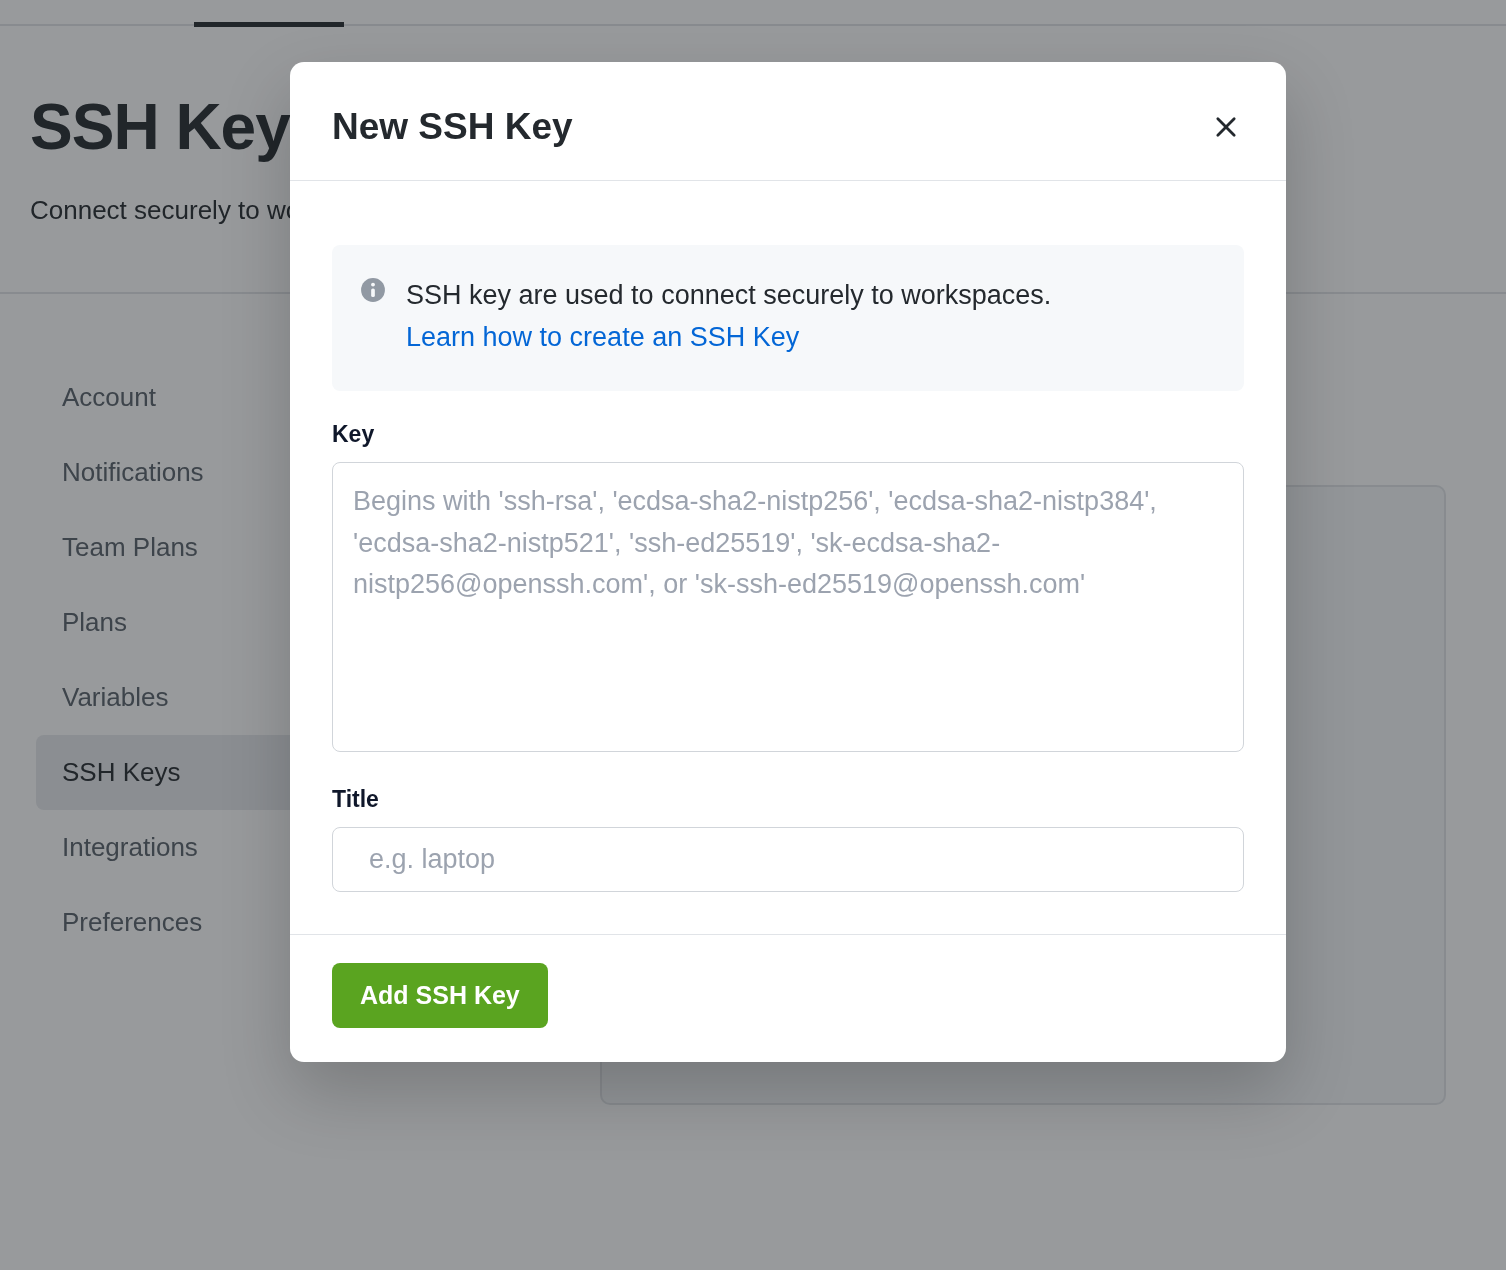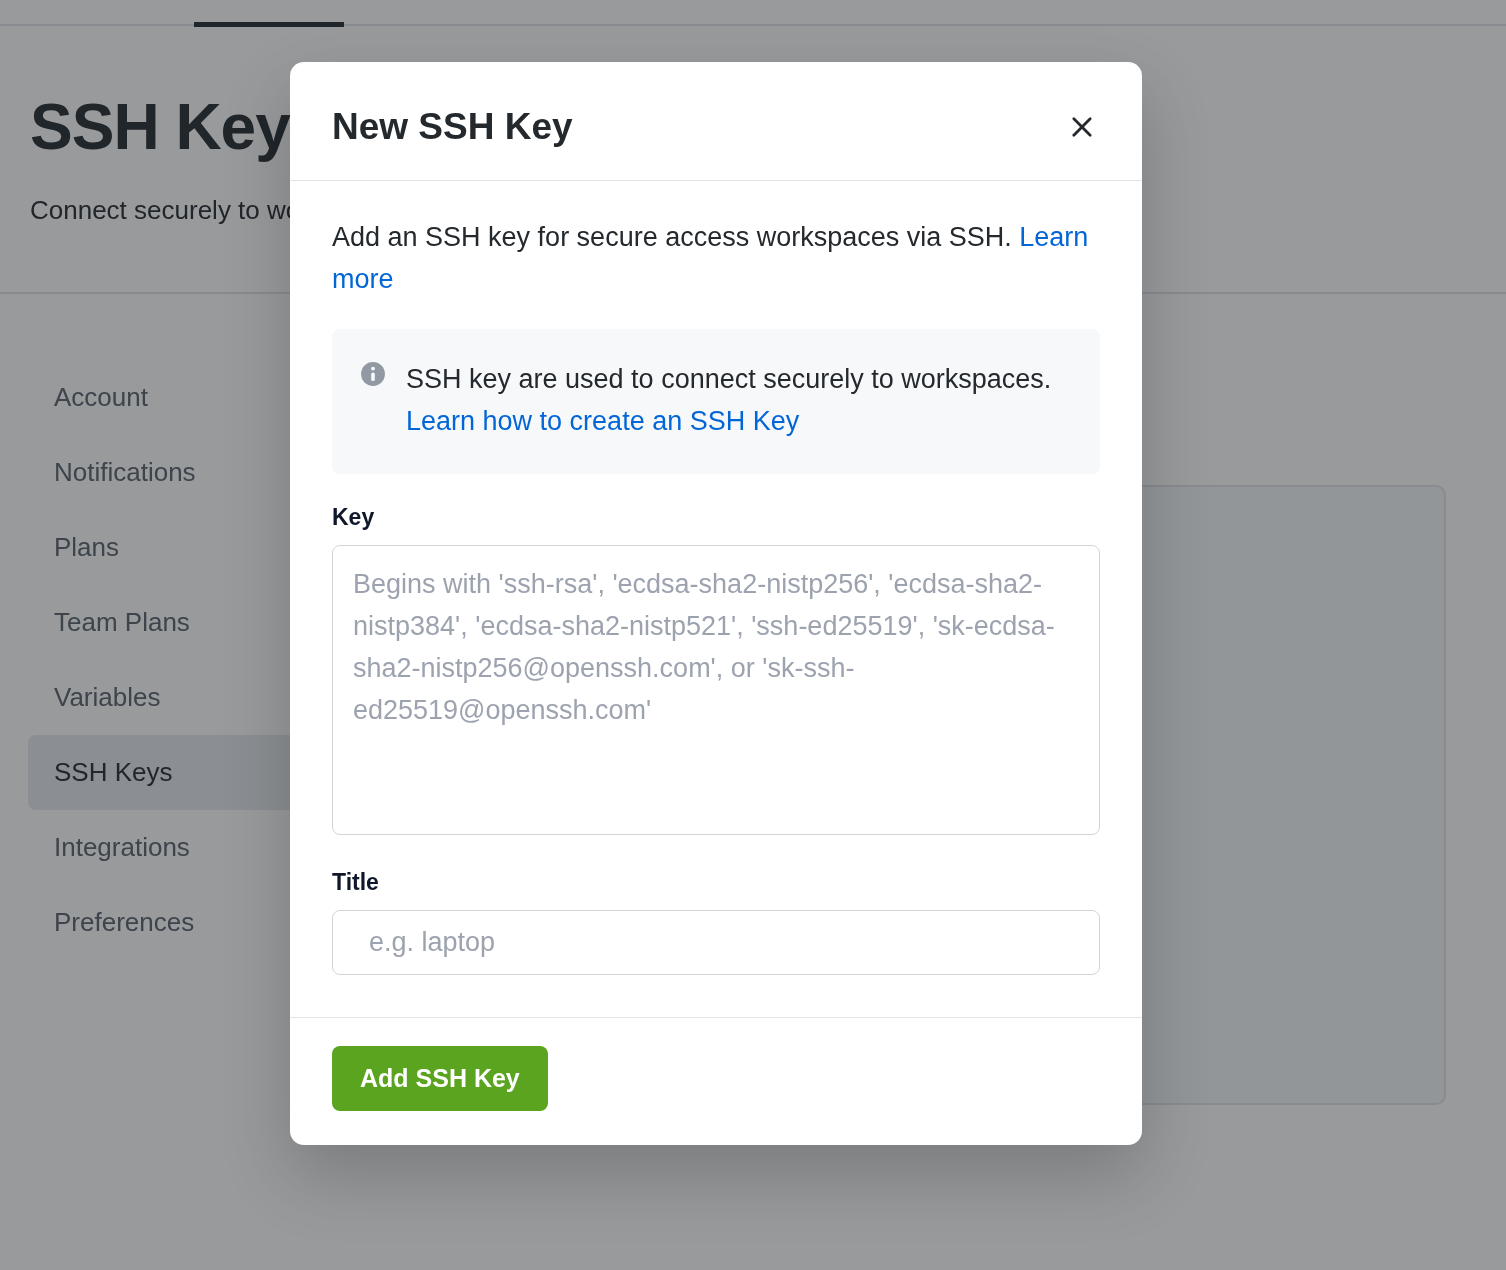--- a/index.html
+++ b/index.html
@@ -56,21 +56,21 @@
       position: absolute;
       top: 292px;
       left: 0;
       right: 0;
       height: 2px;
       background: #e1e4e8;
     }
     .sidebar {
       position: absolute;
       top: 360px;
-      left: 28px;
+      left: 36px;
       width: 268px;
     }
     .sidebar-item {
       padding: 22px 26px;
       font-size: 26px;
       color: #586069;
       border-radius: 8px;
       cursor: pointer;
     }
     .sidebar-item.active {
@@ -108,21 +108,21 @@
     .overlay {
       position: absolute;
       inset: 0;
       background: rgba(30, 34, 40, 0.46);
     }
     
     .modal {
       position: absolute;
       top: 62px;
       left: 290px;
-      width: 852px;
+      width: 996px;
       background: #fff;
       border-radius: 14px;
       box-shadow: 0 30px 70px rgba(0,0,0,0.2);
       overflow: hidden;
     }
     .modal-header {
       padding: 44px 42px 32px 42px;
       display: flex;
       justify-content: space-between;
       align-items: center;
@@ -238,22 +238,22 @@
 <div class="page-bg">
   <div class="top-divider"></div>
   <div class="tab-underline"></div>
   <h1 class="page-title">SSH Keys</h1>
   <div class="page-subtitle">Connect securely to workspaces.</div>
   <div class="section-divider"></div>
 
   <div class="sidebar">
     <div class="sidebar-item">Account</div>
     <div class="sidebar-item">Notifications</div>
+    <div class="sidebar-item">Team Plans</div>
     <div class="sidebar-item">Plans</div>
-    <div class="sidebar-item">Team Plans</div>
     <div class="sidebar-item">Variables</div>
     <div class="sidebar-item active">SSH Keys</div>
     <div class="sidebar-item">Integrations</div>
     <div class="sidebar-item">Preferences</div>
   </div>
 
   <div class="empty-card">
     <div class="empty-line-1">e connection</div>
     <span class="empty-line-1b">spaces</span><span class="empty-line-2">.</span>
   </div>
@@ -268,23 +268,20 @@
       <span>
         <svg viewBox="0 0 24 24" fill="none" stroke="currentColor" stroke-width="2.4" stroke-linecap="round">
           <line x1="5" y1="5" x2="19" y2="19"></line>
           <line x1="19" y1="5" x2="5" y2="19"></line>
         </svg>
       </span>
     </div>
   </div>
 
   <div class="modal-body">
-    <p class="modal-intro">
-      <span>Add an SSH key for secure access workspaces via SSH. </span><span class="link">Learn more</span>
-    </p>
 
     <div class="info-box">
       <span class="info-icon">
         <svg viewBox="0 0 24 24">
           <circle cx="12" cy="12" r="11" fill="#9199a3"></circle>
           <circle cx="12" cy="7" r="1.8" fill="#f6f8fa"></circle>
           <rect x="10.3" y="10.5" width="3.4" height="8" rx="1.5" fill="#f6f8fa"></rect>
         </svg>
       </span>
       <div class="info-text">

